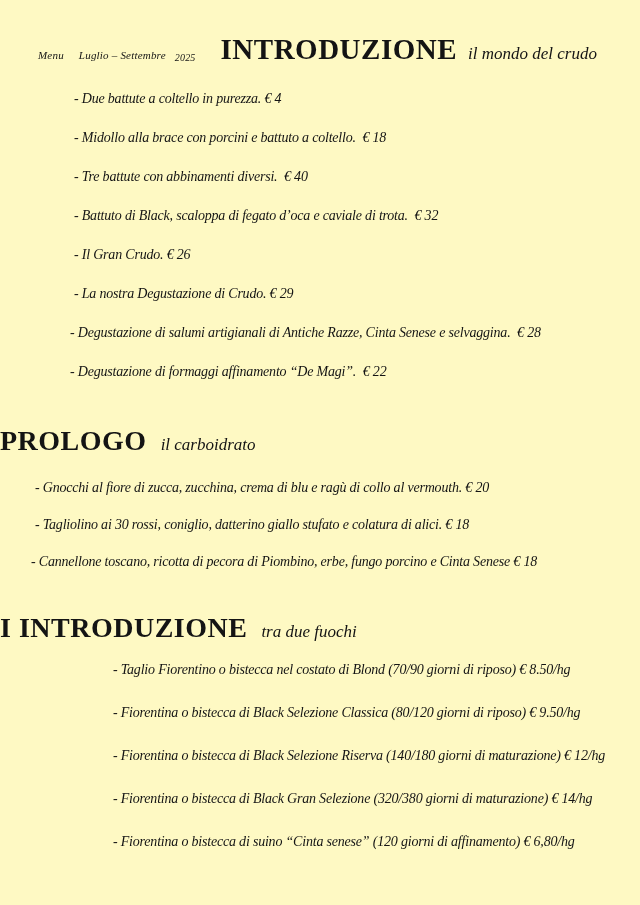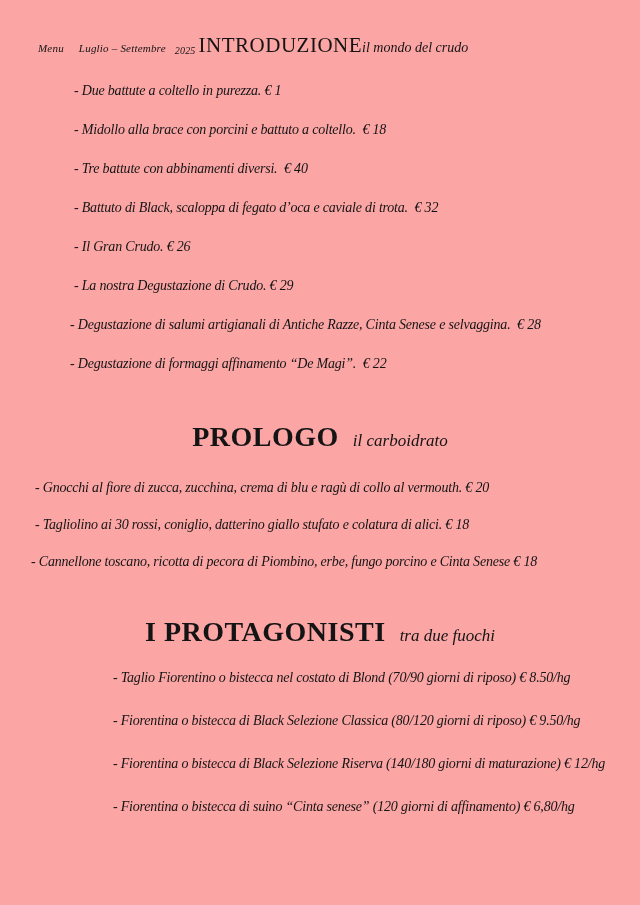--- a/index.html
+++ b/index.html
@@ -5,56 +5,55 @@
   html, body {
     margin: 0;
     padding: 0;
     background: #e8e8e8;
   }
   .page {
     position: relative;
     width: 640px;
     height: 905px;
     margin: 0 auto;
-    background: #fca5a5;
+    background: #fef9c3;
     color: #141414;
     overflow: hidden;
     font-family: "Liberation Serif", serif;
   }
   
   .header-row {
     display: flex;
     align-items: baseline;
     margin-top: 33px;
     white-space: nowrap;
   }
   .meta {
     font-style: italic;
     font-size: 11px;
     letter-spacing: 0.2px;
   }
   .meta-label   { margin-left: 38px; }
   .meta-period  { margin-left: 15px; }
   .meta-year    { margin-left: 9px; font-size: 10px; position: relative; top: 2px; }
   .h1 {
-    margin-left: 3px;
-    font-weight: normal;
-    font-size: 21px;
+    margin-left: 25px;
+    font-weight: bold;
+    font-size: 29px;
     letter-spacing: 0.5px;
   }
   .h1-subtitle {
-    margin-left: 0;
+    margin-left: 11px;
     font-style: italic;
-    font-size: 14px;
+    font-size: 17px;
   }
   
   .section-heading {
-    text-align: center;
     white-space: nowrap;
-    line-height: 42px;
+    line-height: 34px;
   }
   .h2 {
     font-weight: bold;
     font-size: 28px;
     letter-spacing: 0.5px;
   }
   .h2-subtitle {
     margin-left: 10px;
     font-style: italic;
     font-size: 17px;
@@ -86,21 +85,21 @@
 
   <div class="header-row">
     <span class="meta meta-label">Menu</span>
     <span class="meta meta-period">Luglio – Settembre</span>
     <span class="meta meta-year">2025</span>
     <span class="h1">INTRODUZIONE</span>
     <span class="h1-subtitle">il mondo del crudo</span>
   </div>
 
   <div class="items items-introduzione">
-    <div class="item">- Due battute a coltello in purezza. € 1</div>
+    <div class="item">- Due battute a coltello in purezza. € 4</div>
     <div class="item">- Midollo alla brace con porcini e battuto a coltello.  € 18</div>
     <div class="item">- Tre battute con abbinamenti diversi.  € 40</div>
     <div class="item">- Battuto di Black, scaloppa di fegato d’oca e caviale di trota.  € 32</div>
     <div class="item">- Il Gran Crudo. € 26</div>
     <div class="item">- La nostra Degustazione di Crudo. € 29</div>
     <div class="item">- Degustazione di salumi artigianali di Antiche Razze, Cinta Senese e selvaggina.  € 28</div>
     <div class="item">- Degustazione di formaggi affinamento “De Magi”.  € 22</div>
   </div>
 
   <div class="section-heading heading-prologo">
@@ -108,24 +107,25 @@
     <span class="h2-subtitle">il carboidrato</span>
   </div>
 
   <div class="items items-prologo">
     <div class="item">- Gnocchi al fiore di zucca, zucchina, crema di blu e ragù di collo al vermouth. € 20</div>
     <div class="item">- Tagliolino ai 30 rossi, coniglio, datterino giallo stufato e colatura di alici. € 18</div>
     <div class="item">- Cannellone toscano, ricotta di pecora di Piombino, erbe, fungo porcino e Cinta Senese € 18</div>
   </div>
 
   <div class="section-heading heading-protagonisti">
-    <span class="h2">I PROTAGONISTI</span>
+    <span class="h2">I INTRODUZIONE</span>
     <span class="h2-subtitle">tra due fuochi</span>
   </div>
 
   <div class="items items-protagonisti">
     <div class="item">- Taglio Fiorentino o bistecca nel costato di Blond (70/90 giorni di riposo) € 8.50/hg</div>
     <div class="item">- Fiorentina o bistecca di Black Selezione Classica (80/120 giorni di riposo) € 9.50/hg</div>
     <div class="item">- Fiorentina o bistecca di Black Selezione Riserva (140/180 giorni di maturazione) € 12/hg</div>
+    <div class="item">- Fiorentina o bistecca di Black Gran Selezione (320/380 giorni di maturazione) € 14/hg</div>
     <div class="item">- Fiorentina o bistecca di suino “Cinta senese” (120 giorni di affinamento) € 6,80/hg</div>
   </div>
 
 </div>
 
 </body></html>

